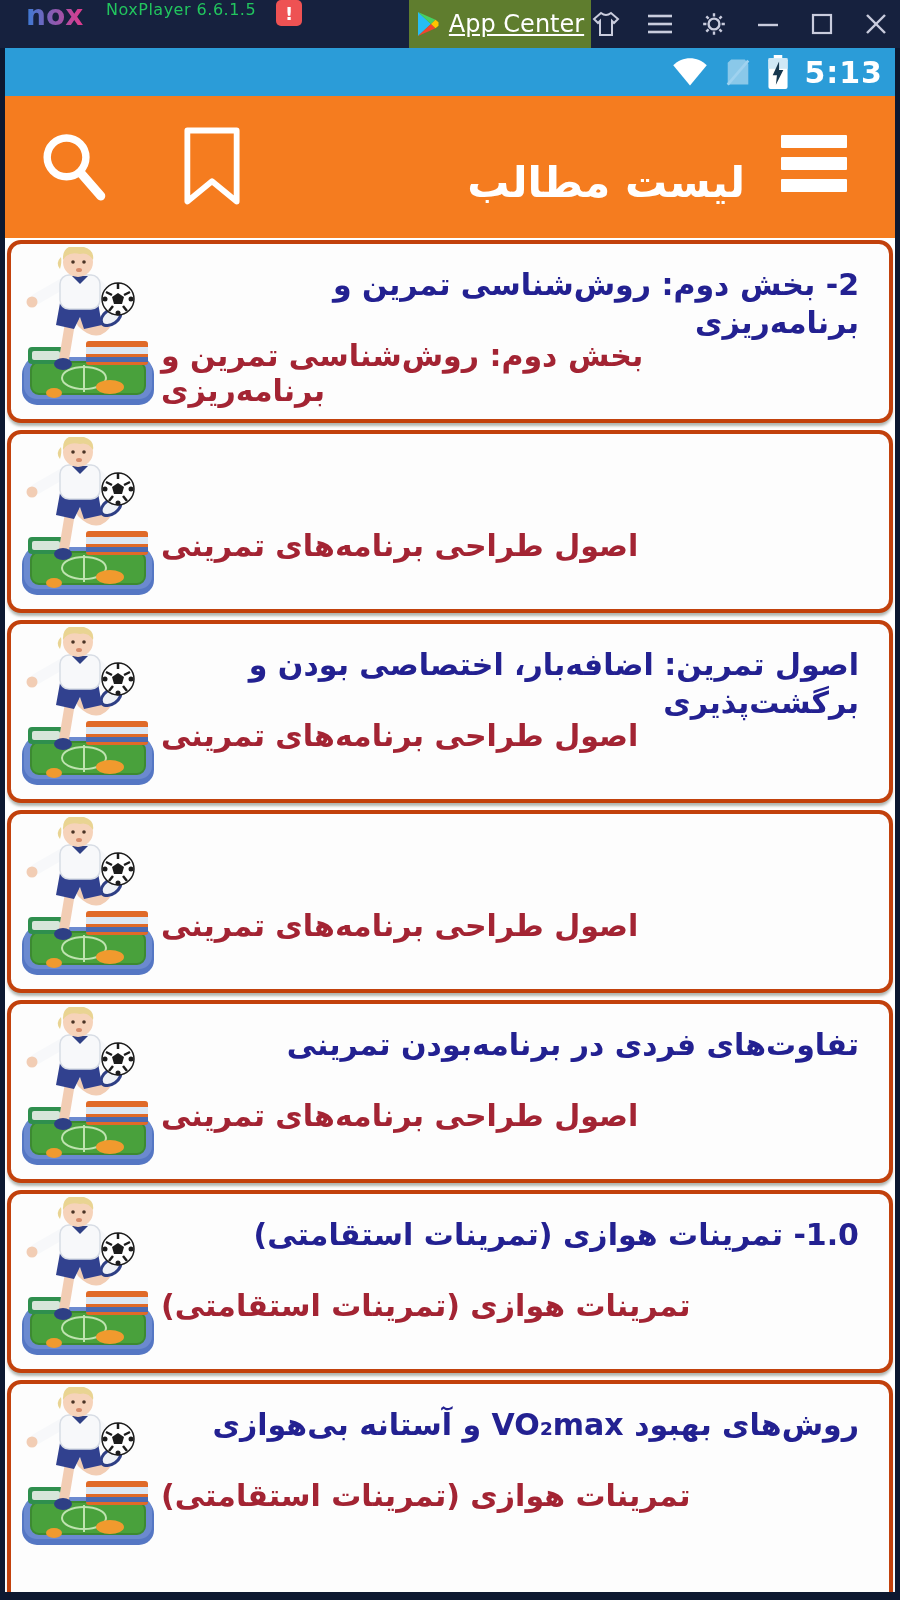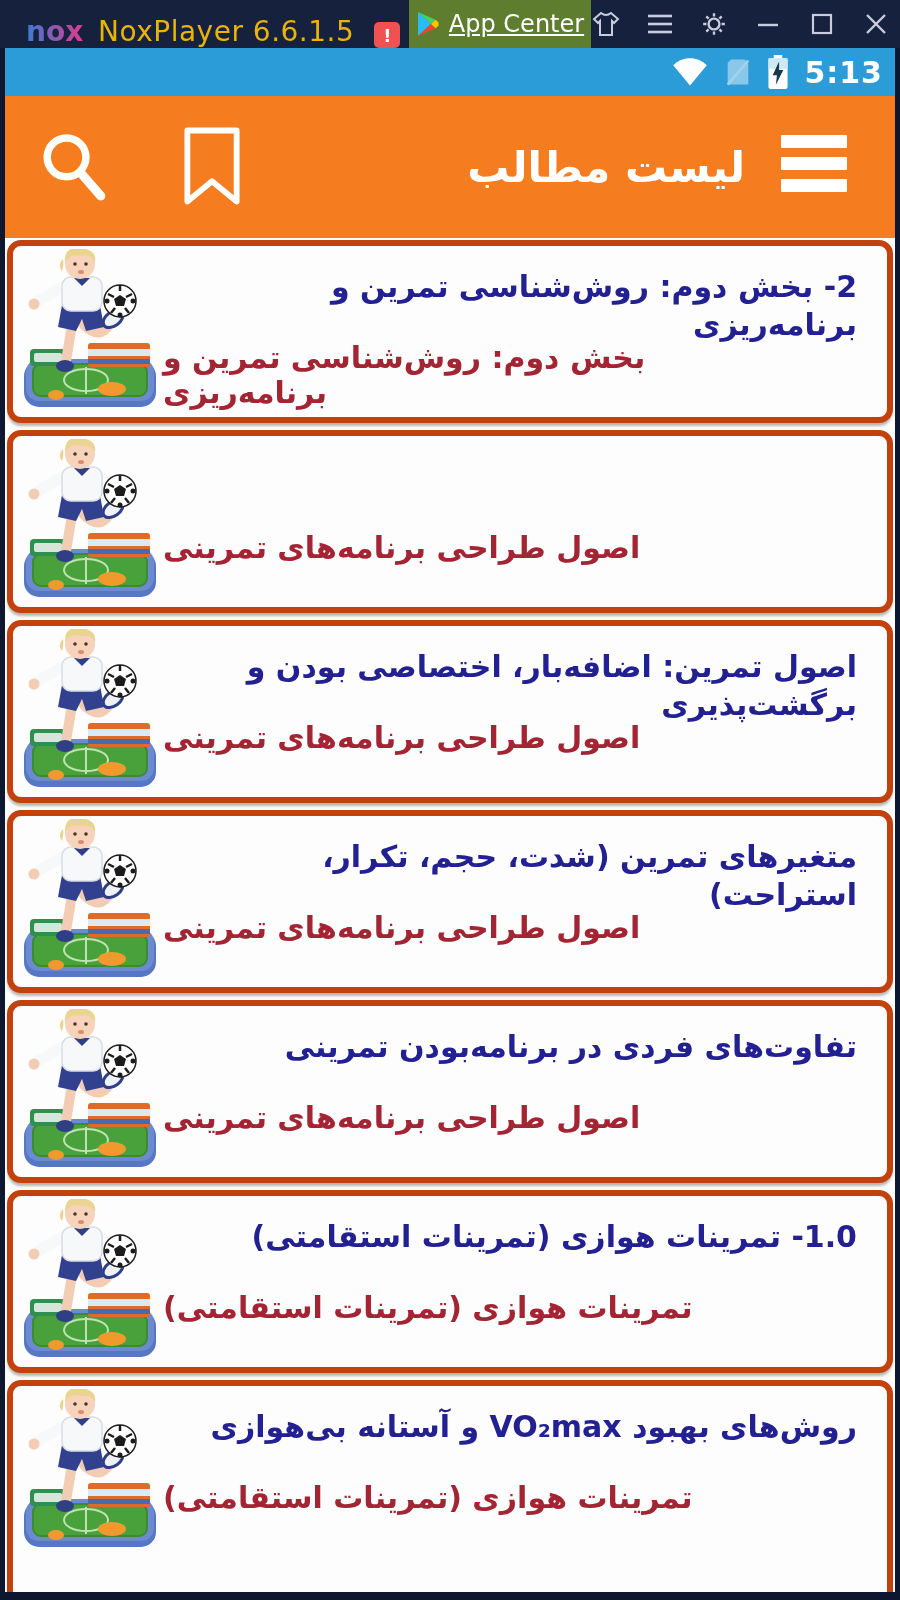--- a/index.html
+++ b/index.html
@@ -7,24 +7,24 @@
     width:900px;height:1600px;overflow:hidden;
     background:#0d1830;
     font-family:"DejaVu Sans","Liberation Sans",sans-serif;
     position:relative;
   }
   .window{width:900px;height:1600px;display:flex;flex-direction:column;}
 
   
   .titlebar{
     height:48px;background:#16213e;position:relative;
-    display:flex;align-items:flex-end;flex:0 0 48px;
+    display:flex;align-items:flex-start;flex:0 0 48px;
   }
   .nox-logo{margin-left:26px;flex:0 0 auto;}
-  .win-title{color:#eab308;font-size:28px;margin-left:8px;letter-spacing:.5px;}
+  .win-title{color:#22c55e;font-size:16px;margin-left:16px;letter-spacing:.5px;}
   .notif-badge{
     width:26px;height:26px;margin-left:20px;border-radius:5px;
     background:#ee5253;color:#fff;font-weight:bold;font-size:18px;
     display:flex;align-items:center;justify-content:center;
   }
   .app-center{
     position:absolute;left:409px;top:0;width:182px;height:48px;
     background:#5f7d2e;display:flex;align-items:center;justify-content:center;gap:9px;
   }
   .app-center span{color:#fff;font-size:24px;text-decoration:underline;}
@@ -38,32 +38,32 @@
     height:48px;flex:0 0 48px;background:#2b9cd8;
     display:flex;align-items:center;justify-content:flex-end;gap:15px;padding-right:12px;
   }
   .statusbar .time{color:#fff;font-size:30px;font-weight:bold;letter-spacing:1px;}
 
   
   .appheader{height:142px;flex:0 0 142px;background:#f57c1f;position:relative;}
   .ah-search{position:absolute;left:36px;top:36px;}
   .ah-bookmark{position:absolute;left:178px;top:30px;}
   .ah-title{
-    position:absolute;right:150px;top:0;height:142px;display:flex;align-items:center;
+    position:absolute;right:150px;top:15px;height:142px;display:flex;align-items:center;
     color:#fff;font-size:42px;font-weight:bold;direction:rtl;
   }
   .ah-menu{position:absolute;right:48px;top:39px;width:66px;}
   .ah-menu .bar{height:13px;background:#fff;margin-bottom:9px;border-radius:1px;}
   .ah-menu .bar:last-child{margin-bottom:0;}
 
   
   .content{flex:1;background:#ffffff;overflow:hidden;padding:2px 1px 0;}
   .card{
     box-sizing:border-box;height:183px;margin:0 1px 7px;position:relative;
-    background:#fdfdfd;border:6px solid #c2410c;border-radius:14px;
+    background:#fdfdfd;border:4px solid #c2410c;border-radius:14px;
     box-shadow:0 4px 3px -1px rgba(110,120,112,.55);
     padding-left:46px;
   }
   .card.tall{height:236px;}
   .card .boy{position:absolute;left:3px;top:3px;width:150px;height:160px;}
   .card-title{
     position:absolute;top:22px;left:155px;right:30px;
     direction:rtl;text-align:right;
     color:#232191;font-weight:bold;font-size:30px;line-height:1.25;
   }
@@ -248,21 +248,20 @@
             <use href="#boy-img" xlink:href="#boy-img"></use>
           </svg>
         <div class="card-title">اصول تمرین: اضافه‌بار، اختصاصی بودن و برگشت‌پذیری</div>
         <div class="card-sub">اصول طراحی برنامه‌های تمرینی</div>
       </div>
 
       <div class="card">
         <svg class="boy">
             <use href="#boy-img" xlink:href="#boy-img"></use>
           </svg>
-        <div class="card-title">متغیرهای تمرین (شدت، حجم، تکرار، استراحت)</div>
         <div class="card-sub">اصول طراحی برنامه‌های تمرینی</div>
       </div>
 
       <div class="card">
         <svg class="boy">
             <use href="#boy-img" xlink:href="#boy-img"></use>
           </svg>
         <div class="card-title">تفاوت‌های فردی در برنامه‌بودن تمرینی</div>
         <div class="card-sub">اصول طراحی برنامه‌های تمرینی</div>
       </div>

